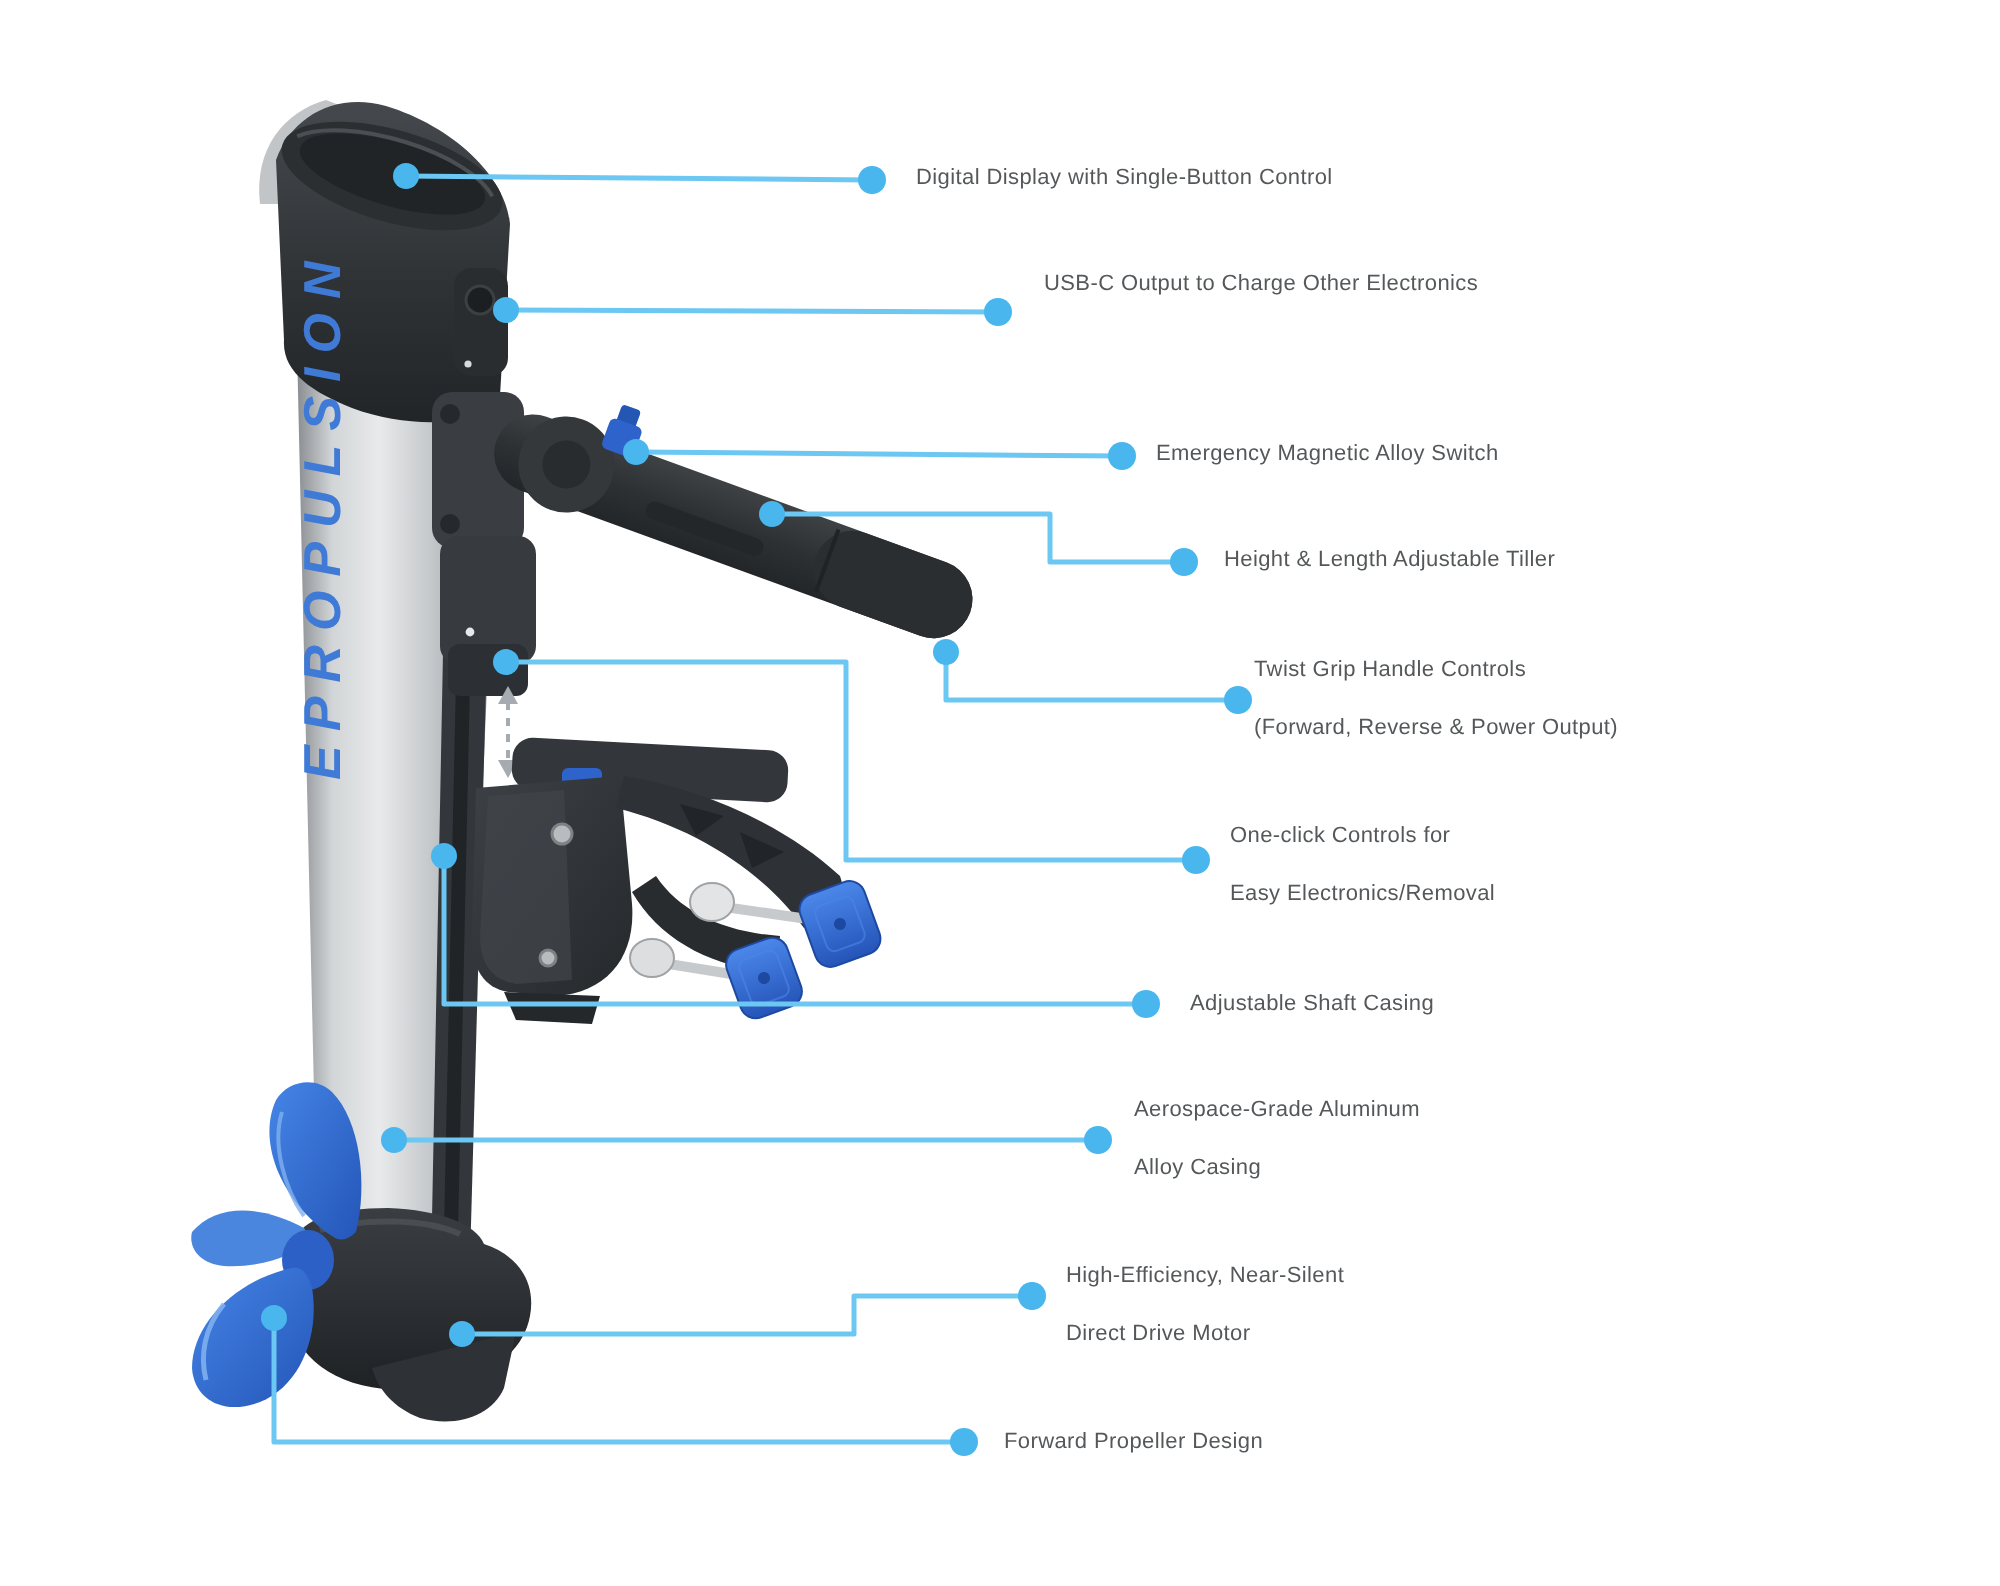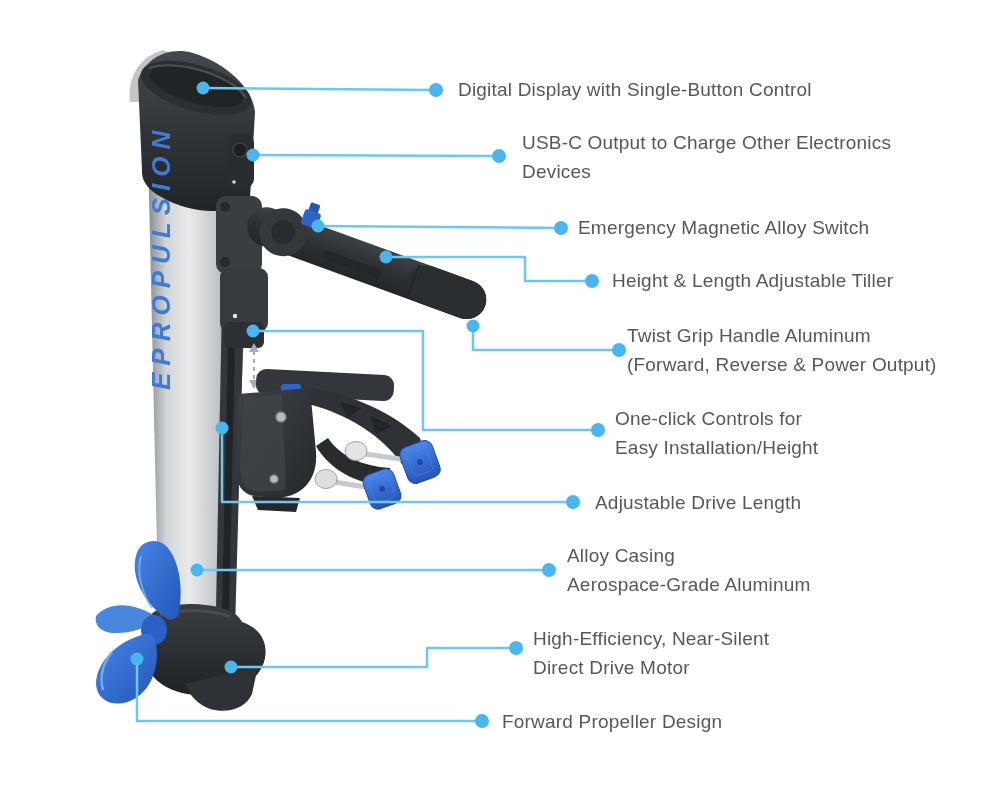--- a/index.html
+++ b/index.html
@@ -2,21 +2,21 @@
 <html><head>
 <meta charset="utf-8">
 <style>
   html,body{margin:0;padding:0;background:#ffffff;}
   .stage{
     position:relative;width:1000px;height:793px;background:#ffffff;overflow:hidden;
     font-family:"Liberation Sans",sans-serif;
   }
   .stage svg{position:absolute;left:0;top:0;}
   .callout{
-    position:absolute;font-size:19px;line-height:29px;color:#55585a;
+    position:absolute;font-size:11px;line-height:29px;color:#55585a;
     letter-spacing:.2px;white-space:nowrap;
   }
   .callout span{display:block;}
 </style>
 </head>
 <body>
 
 <div class="stage">
 
 <svg width="1000" height="793" viewBox="0 0 1000 793">
@@ -194,42 +194,41 @@
     <circle cx="137" cy="659" r="6.5"></circle>
         <circle cx="482" cy="721" r="7"></circle>
   </g>
 </svg>
 
 <div class="callout" style="left:458px;top:75px">
   <span>Digital Display with Single-Button Control</span>
 </div>
 <div class="callout" style="left:522px;top:128px">
   <span>USB-C Output to Charge Other Electronics</span>
-  <span>Devices</span>
 </div>
 <div class="callout" style="left:578px;top:213px">
   <span>Emergency Magnetic Alloy Switch</span>
 </div>
 <div class="callout" style="left:612px;top:266px">
   <span>Height &amp; Length Adjustable Tiller</span>
 </div>
 <div class="callout" style="left:627px;top:321px">
-  <span>Twist Grip Handle Aluminum</span>
+  <span>Twist Grip Handle Controls</span>
   <span>(Forward, Reverse &amp; Power Output)</span>
 </div>
 <div class="callout" style="left:615px;top:404px">
   <span>One-click Controls for</span>
-  <span>Easy Installation/Height</span>
+  <span>Easy Electronics/Removal</span>
 </div>
 <div class="callout" style="left:595px;top:488px">
-  <span>Adjustable Drive Length</span>
+  <span>Adjustable Shaft Casing</span>
 </div>
 <div class="callout" style="left:567px;top:541px">
+  <span>Aerospace-Grade Aluminum</span>
   <span>Alloy Casing</span>
-  <span>Aerospace-Grade Aluminum</span>
 </div>
 <div class="callout" style="left:533px;top:624px">
   <span>High-Efficiency, Near-Silent</span>
   <span>Direct Drive Motor</span>
 </div>
 <div class="callout" style="left:502px;top:707px">
   <span>Forward Propeller Design</span>
 </div>
 
 </div>

